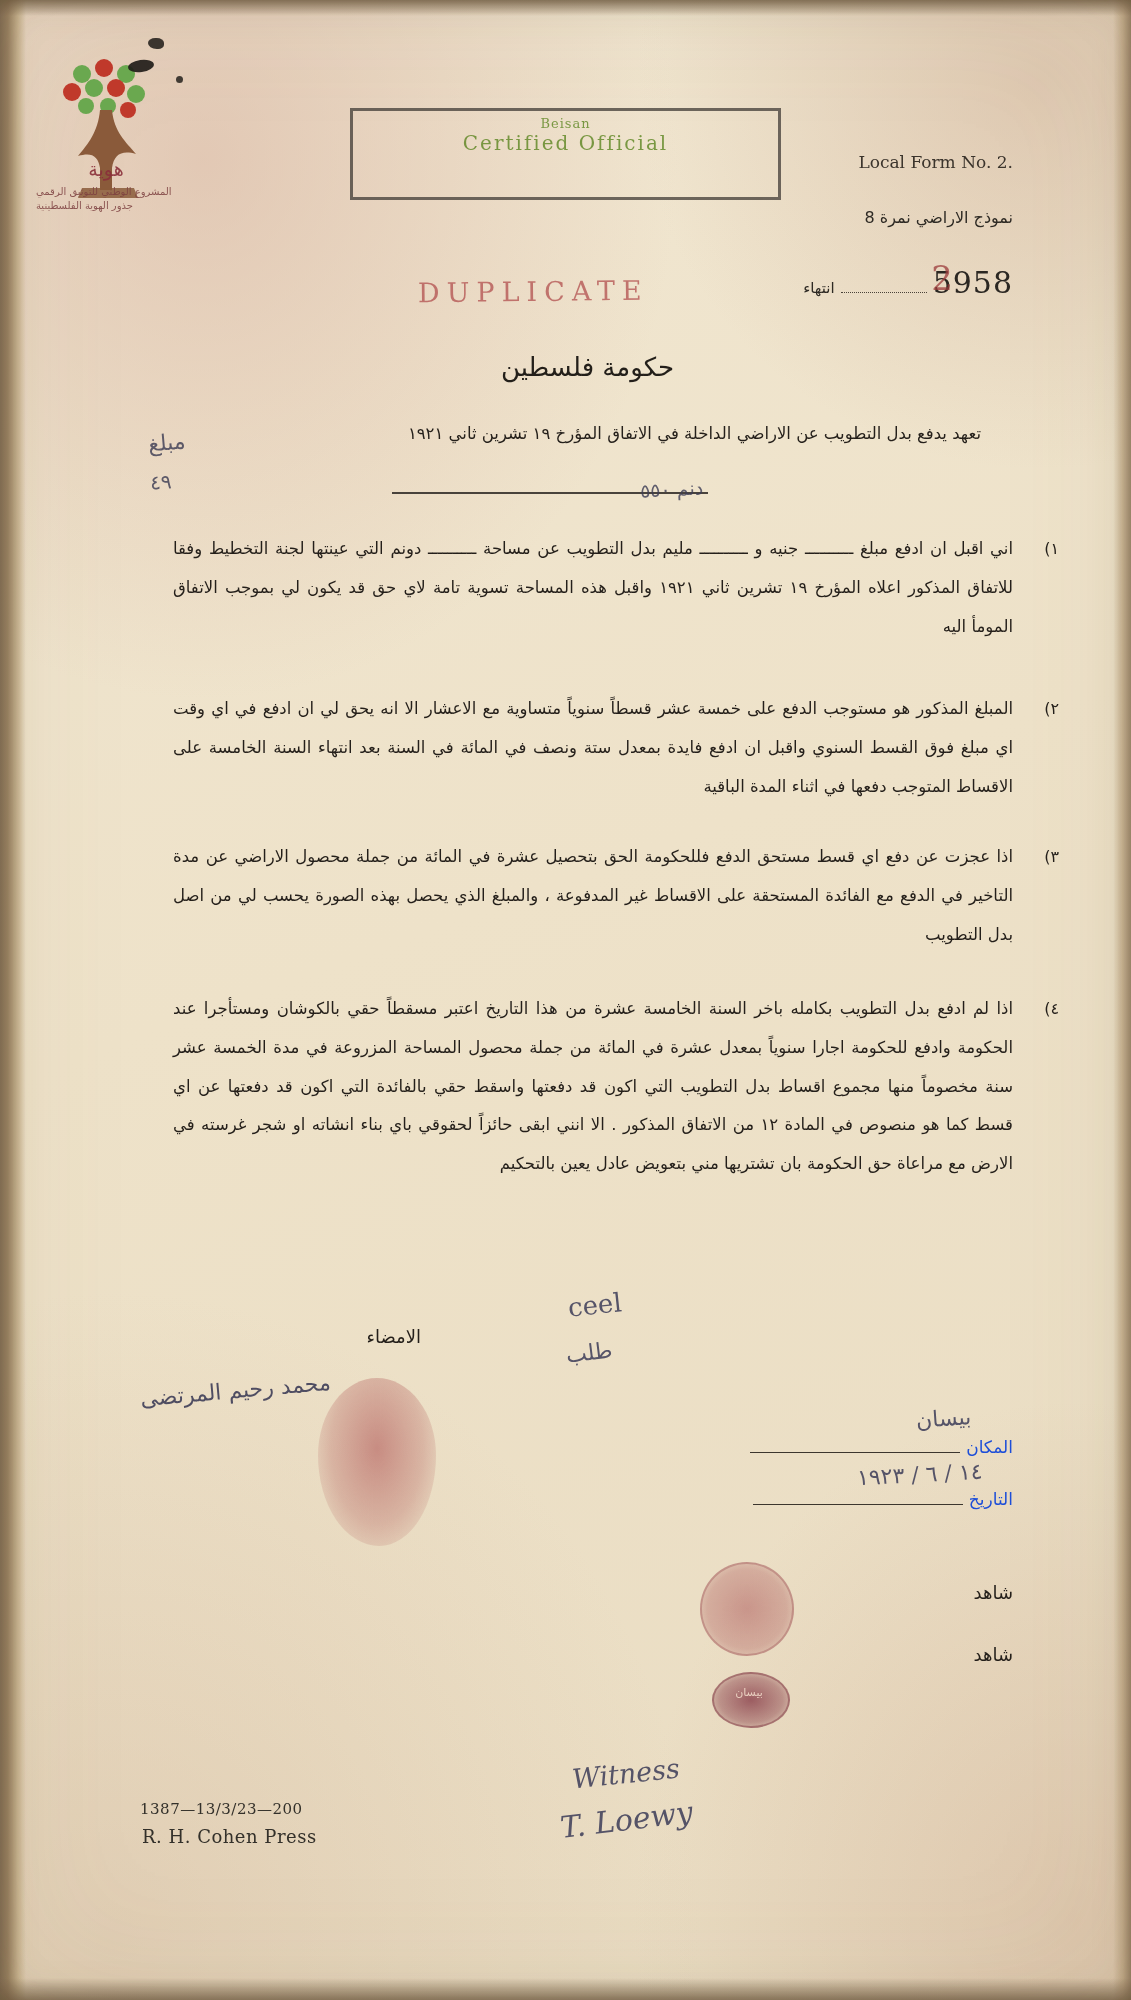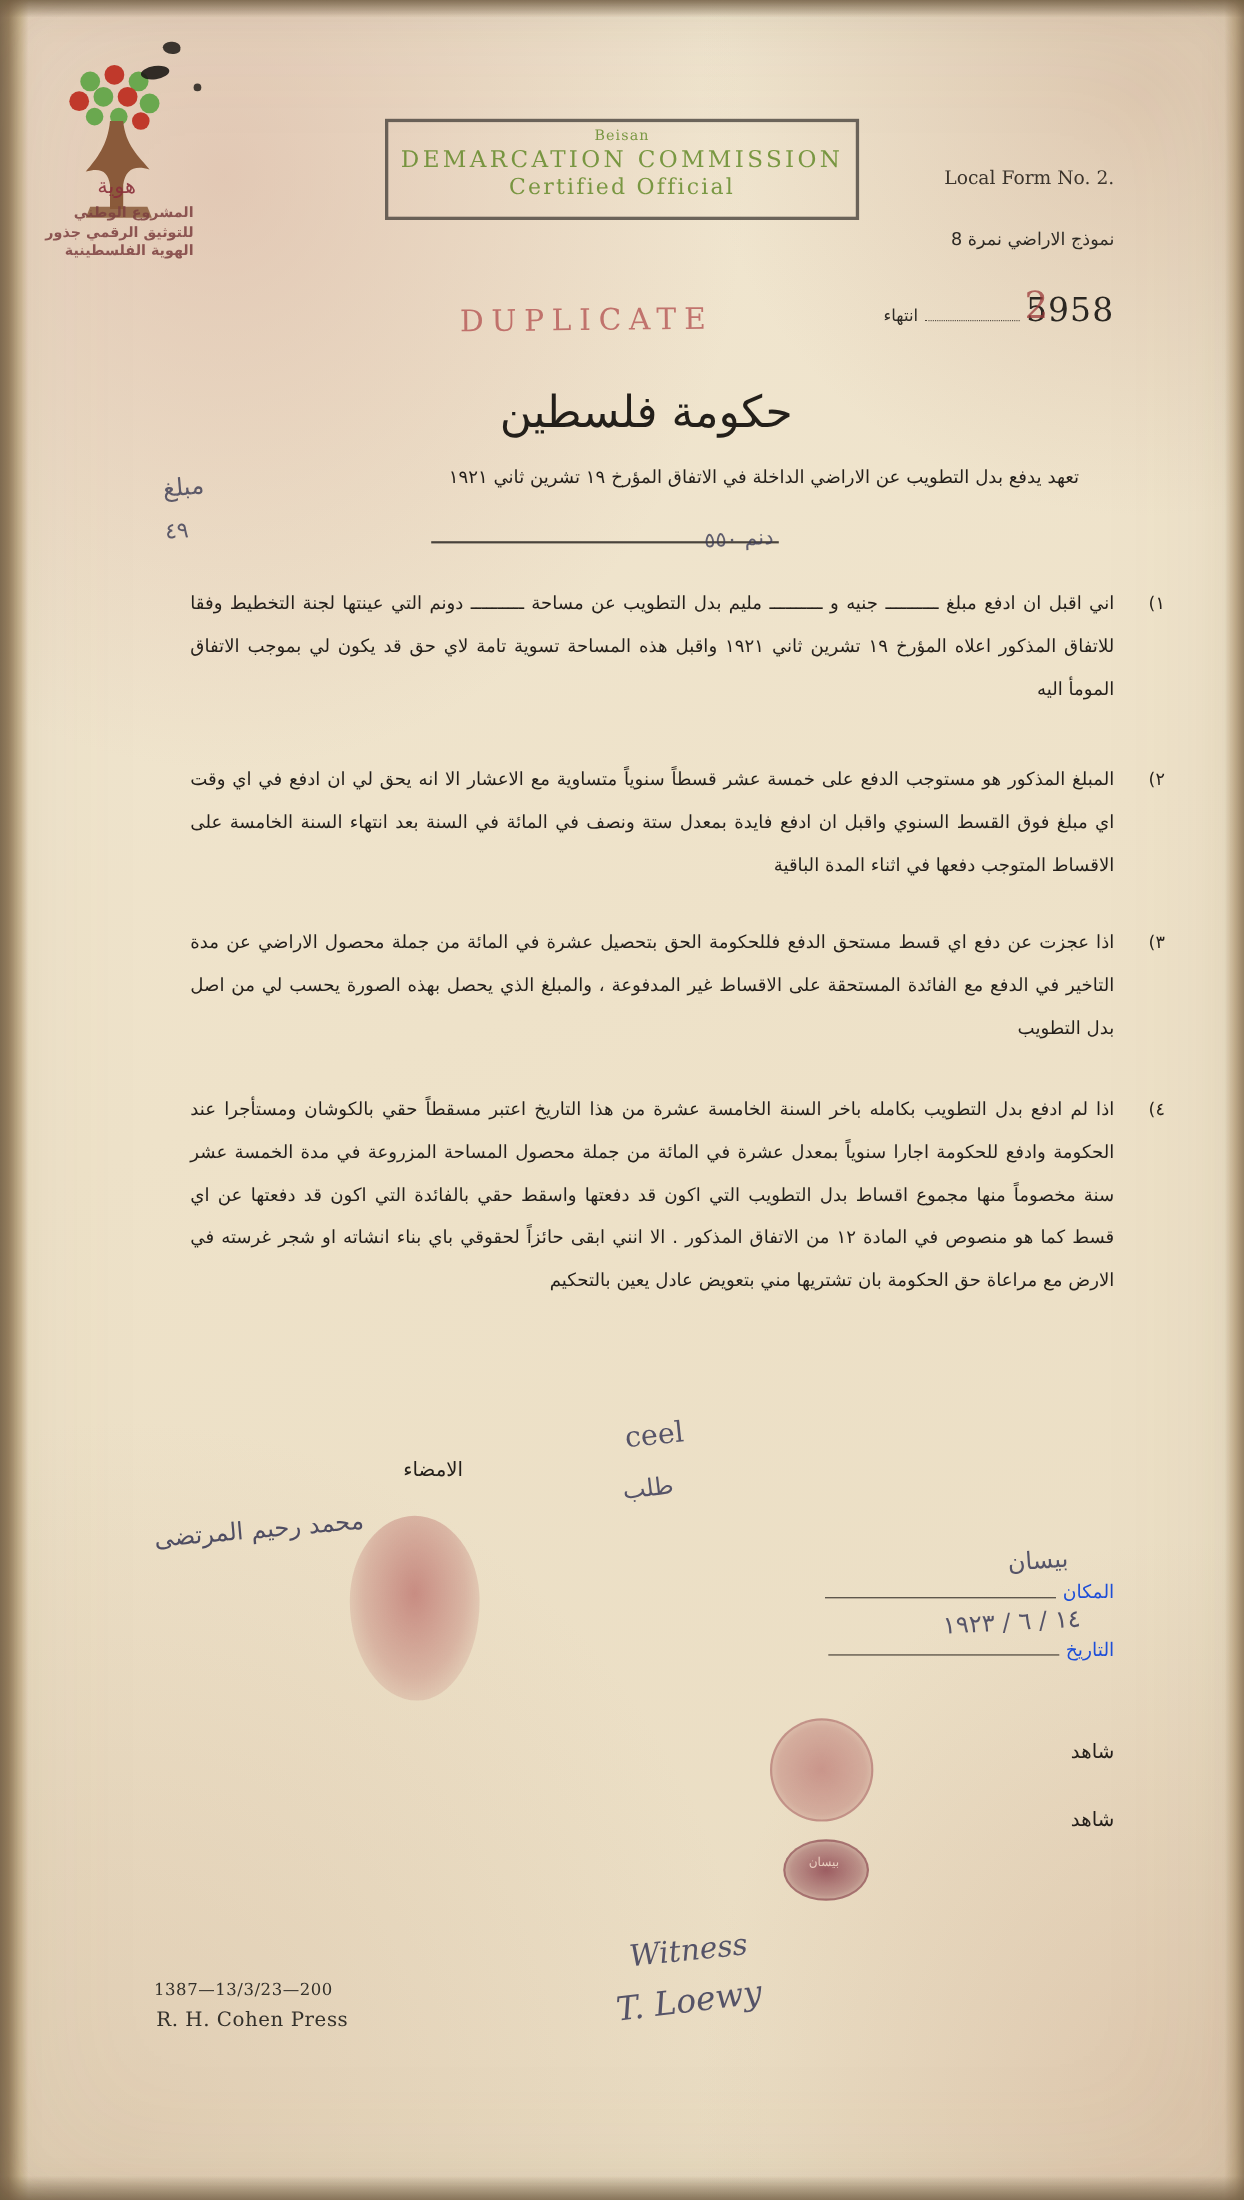--- a/index.html
+++ b/index.html
@@ -80,27 +80,26 @@
   .logo {
     position: absolute;
     left: 42px; top: 48px;
     width: 125px; height: 160px;
     pointer-events: none;
   }
   .logo-caption {
     position: absolute;
     left: 36px; top: 185px;
     width: 140px;
-    text-align: right;
+    text-align: left;
     color: #7d4040;
-    font-size: 13px;
+    font-size: 10px;
     line-height: 1.35;
     direction: rtl;
     opacity: .85;
-    font-weight: bold;
   }
   .logo-word {
     position: absolute;
     left: 36px; top: 158px;
     width: 140px;
     text-align: center;
     color: #8a2f3a;
     font-size: 19px;
     direction: rtl;
     opacity: .9;
@@ -186,21 +185,21 @@
     color: #9c3b3b;
     opacity: .75;
   }
 
   
   .govt-title {
     position: absolute;
     left: 0; right: 0; top: 352px;
     text-align: center;
     direction: rtl;
-    font-size: 40px;
+    font-size: 26px;
     color: #231f1a;
     letter-spacing: 1px;
     margin-left: 44px;
   }
   .undertaking {
     position: absolute;
     right: 150px; top: 424px;
     direction: rtl;
     font-size: 16.5px;
     color: #241f1a;
@@ -467,21 +466,20 @@
   </div>
   <div class="logo-word">هوية</div>
   <div class="logo-caption">المشروع الوطني للتوثيق الرقمي جذور الهوية الفلسطينية</div>
 
   <div class="blot-a"></div>
   <div class="blot-b"></div>
   <div class="blot-c"></div>
 
   <div class="stamp-box">
     <div class="l1">Beisan</div>
-    <div class="l2">DEMARCATION COMMISSION</div>
     <div class="l3">Certified Official</div>
   </div>
 
   <div class="duplicate">DUPLICATE</div>
 
   <div class="local-form">Local Form No. 2.</div>
   <div class="ar-form-label">نموذج الاراضي نمرة 8</div>
 
   <div class="serial-row">
     <span class="serial-num">5958</span>

